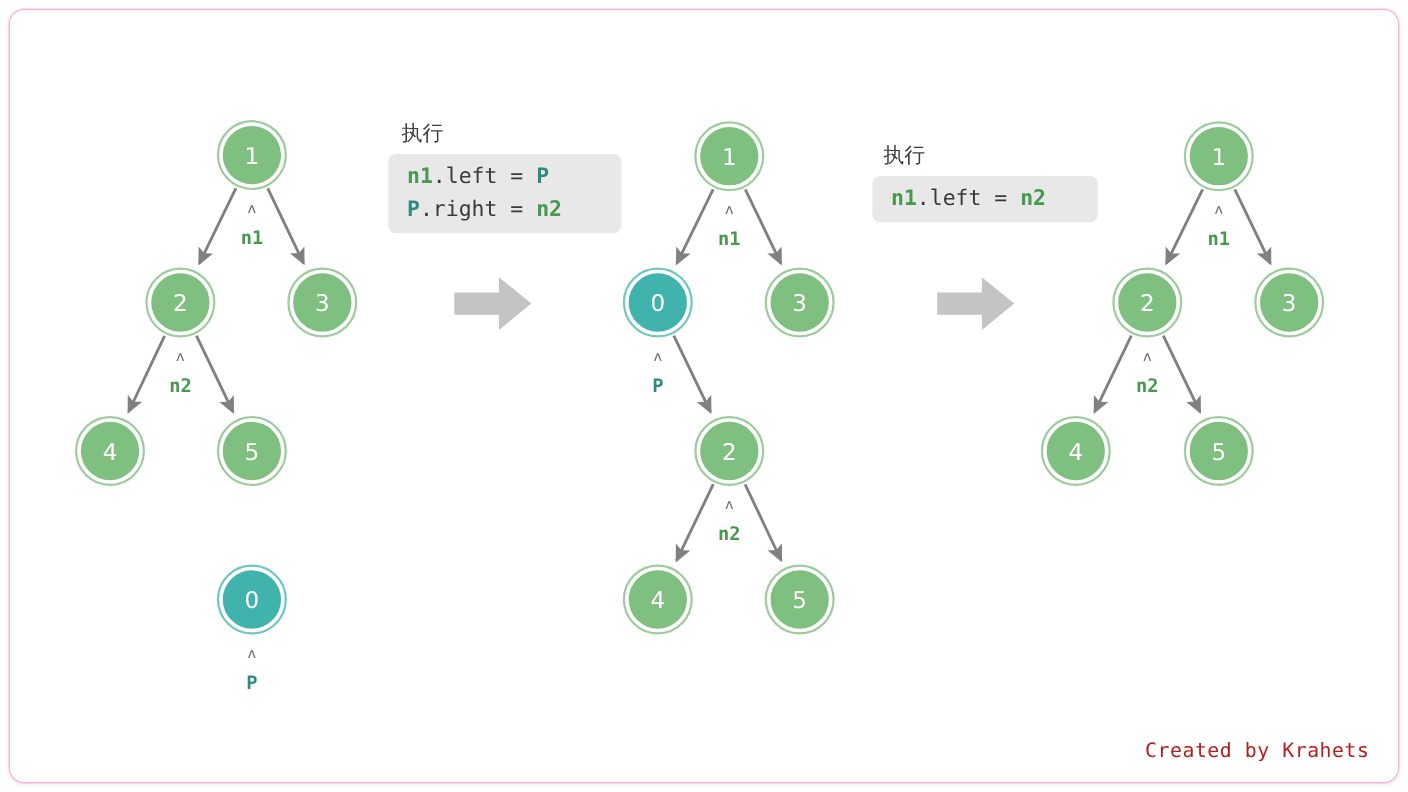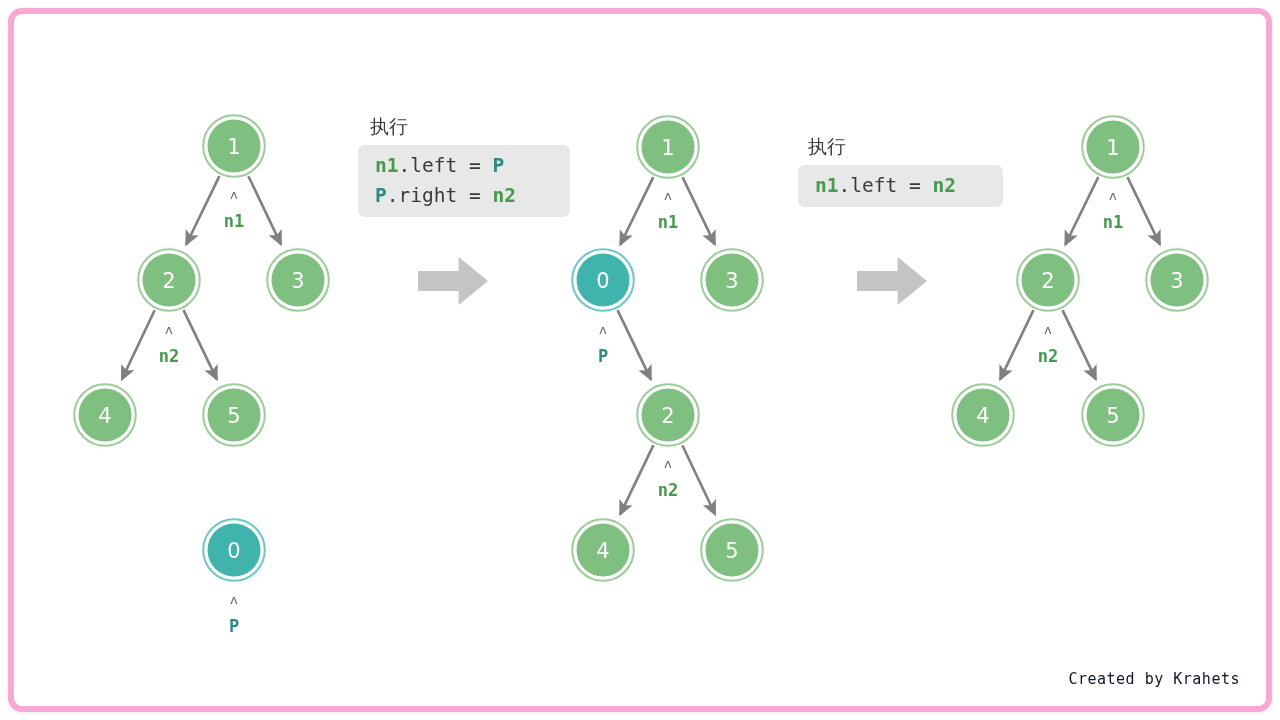--- a/index.html
+++ b/index.html
@@ -12,21 +12,21 @@
     overflow: hidden;
     font-family: "Liberation Sans", sans-serif;
   }
   #canvas-card {
     position: absolute;
     left: 8px;
     top: 8px;
     width: 1264px;
     height: 704px;
     background: #ffffff;
-    border: 6px solid #f9a8d4;
+    border: 1px solid #f9a8d4;
     border-radius: 14px;
     box-shadow: 0 1px 4px rgba(0,0,0,0.07), 0 0 0 1px rgba(0,0,0,0.015);
     box-sizing: border-box;
     overflow: hidden;
   }
   #diagram-svg {
     position: absolute;
     left: 0;
     top: 0;
   }
@@ -223,15 +223,15 @@
           <g>
             <circle cx="1107" cy="409" r="30.8" fill="none" stroke="#9ccb9c" stroke-width="2"></circle>
             <circle cx="1107" cy="409" r="26.5" fill="#7fbf7f"></circle>
             <text x="1107" y="410" class="node-value" text-anchor="middle" dominant-baseline="central">5</text>
           </g>
         </g>
       </g>
   </svg>
 
   <div style="position:absolute; right:26px; bottom:18px;
-              font-family:'DejaVu Sans Mono', monospace; font-size:15px;
-              color:#0f172a; letter-spacing:0.5px;">Created by Krahets</div>
+              font-family:'DejaVu Sans Mono', monospace; font-size:18px;
+              color:#b91c1c; letter-spacing:0.5px;">Created by Krahets</div>
 </div>
 
 </body></html>

